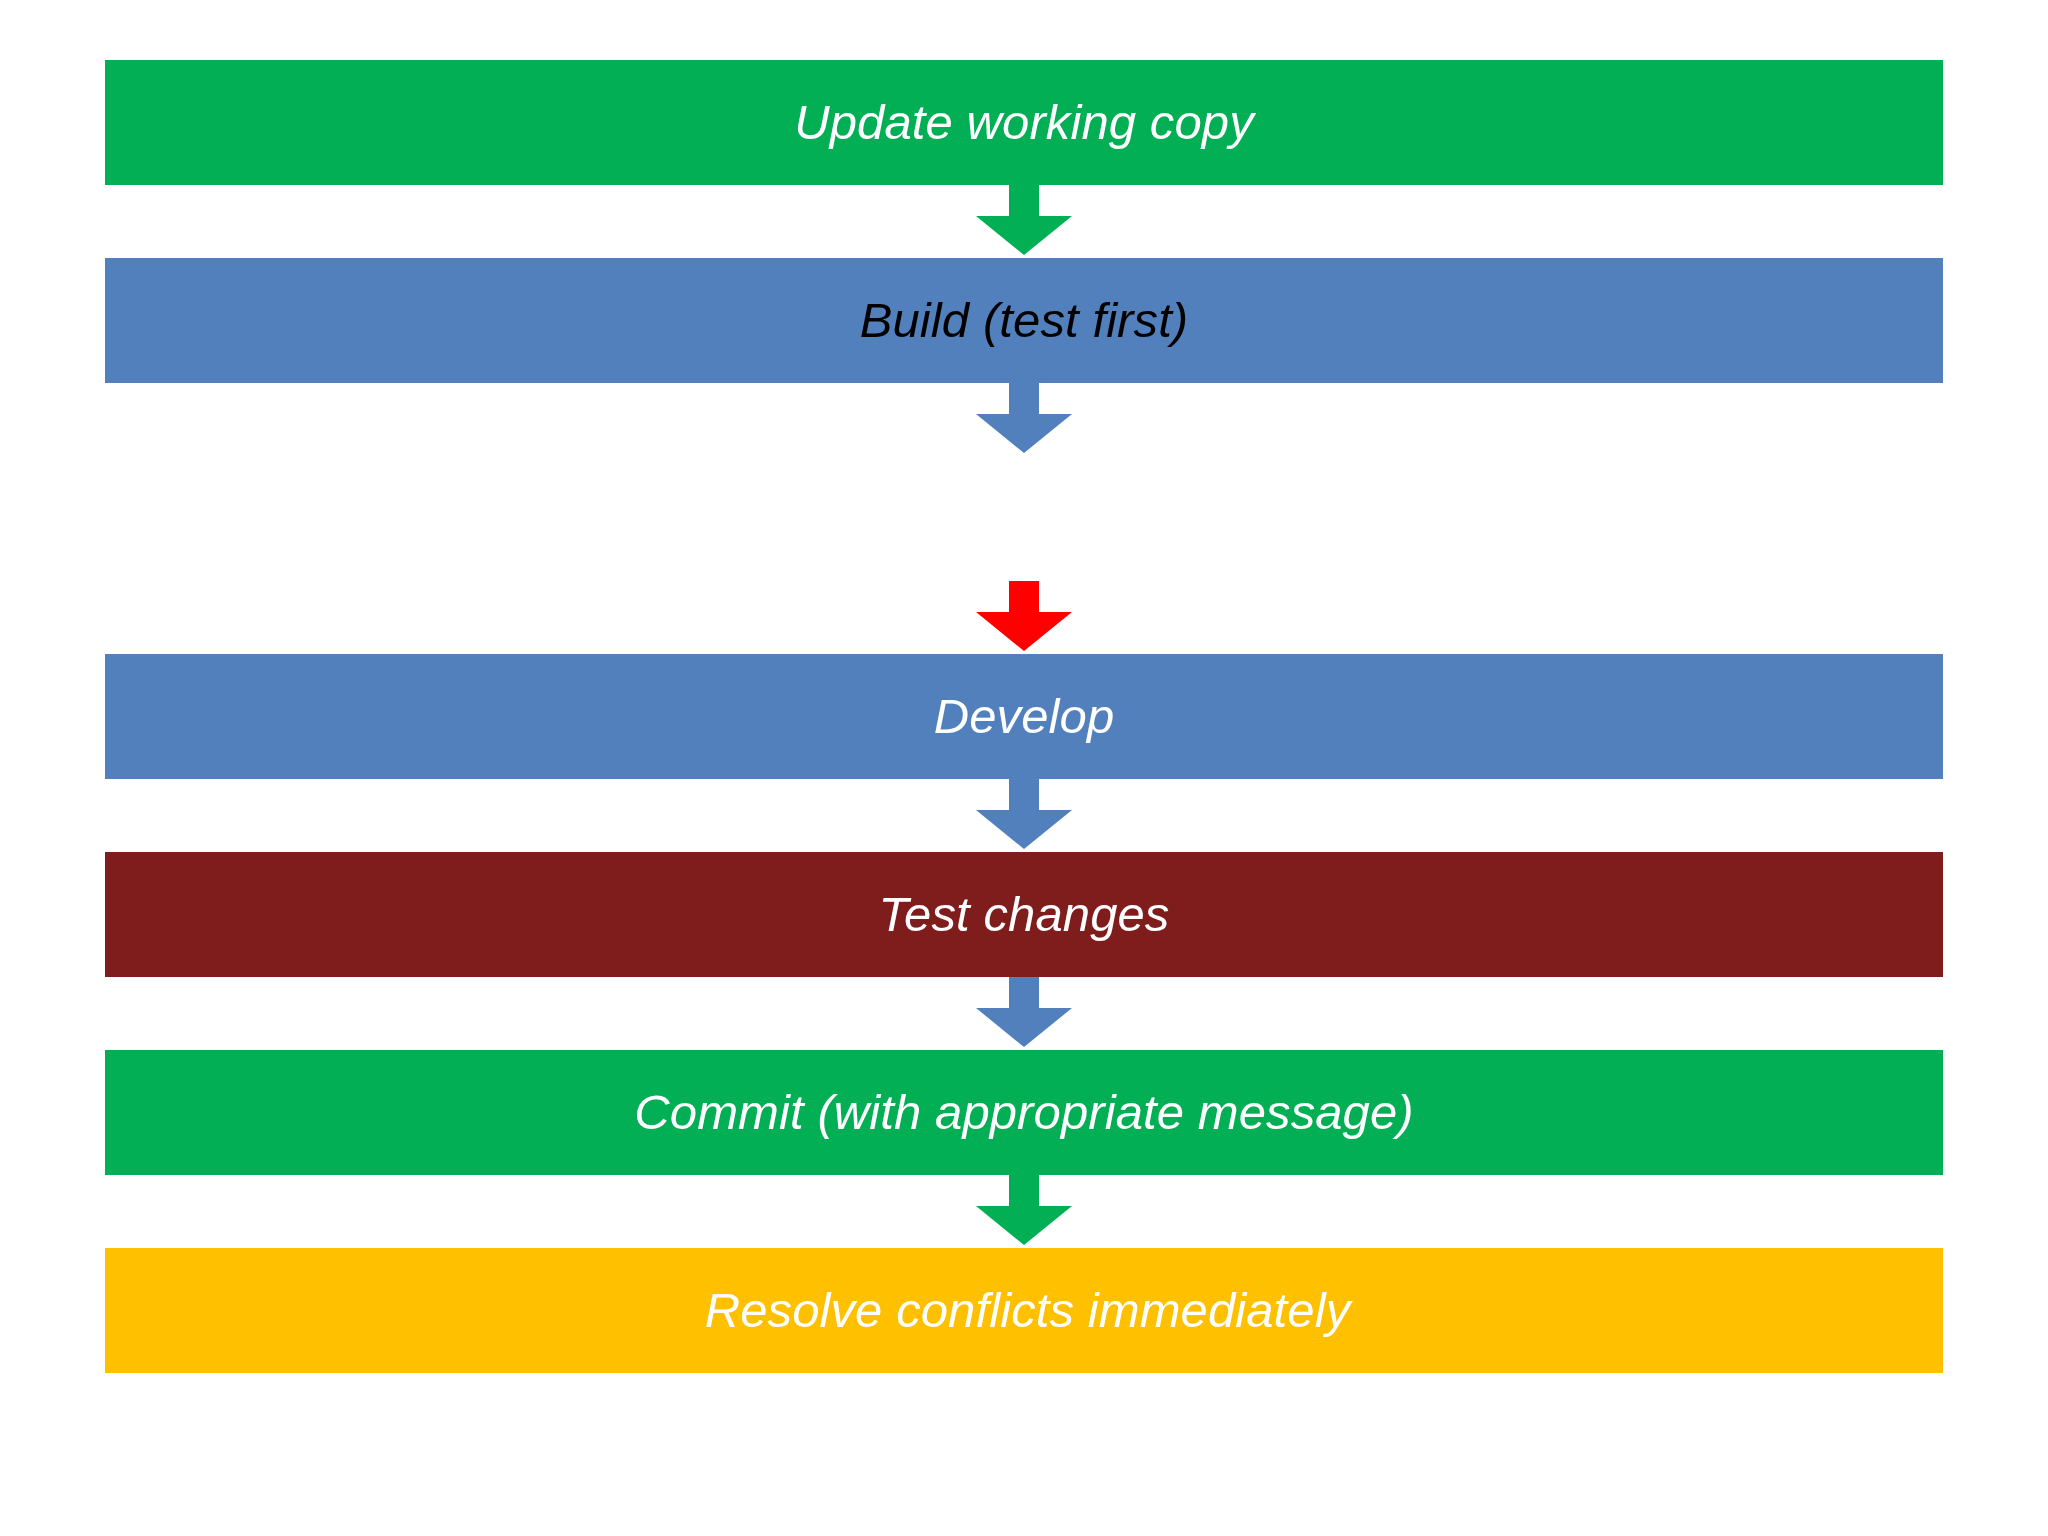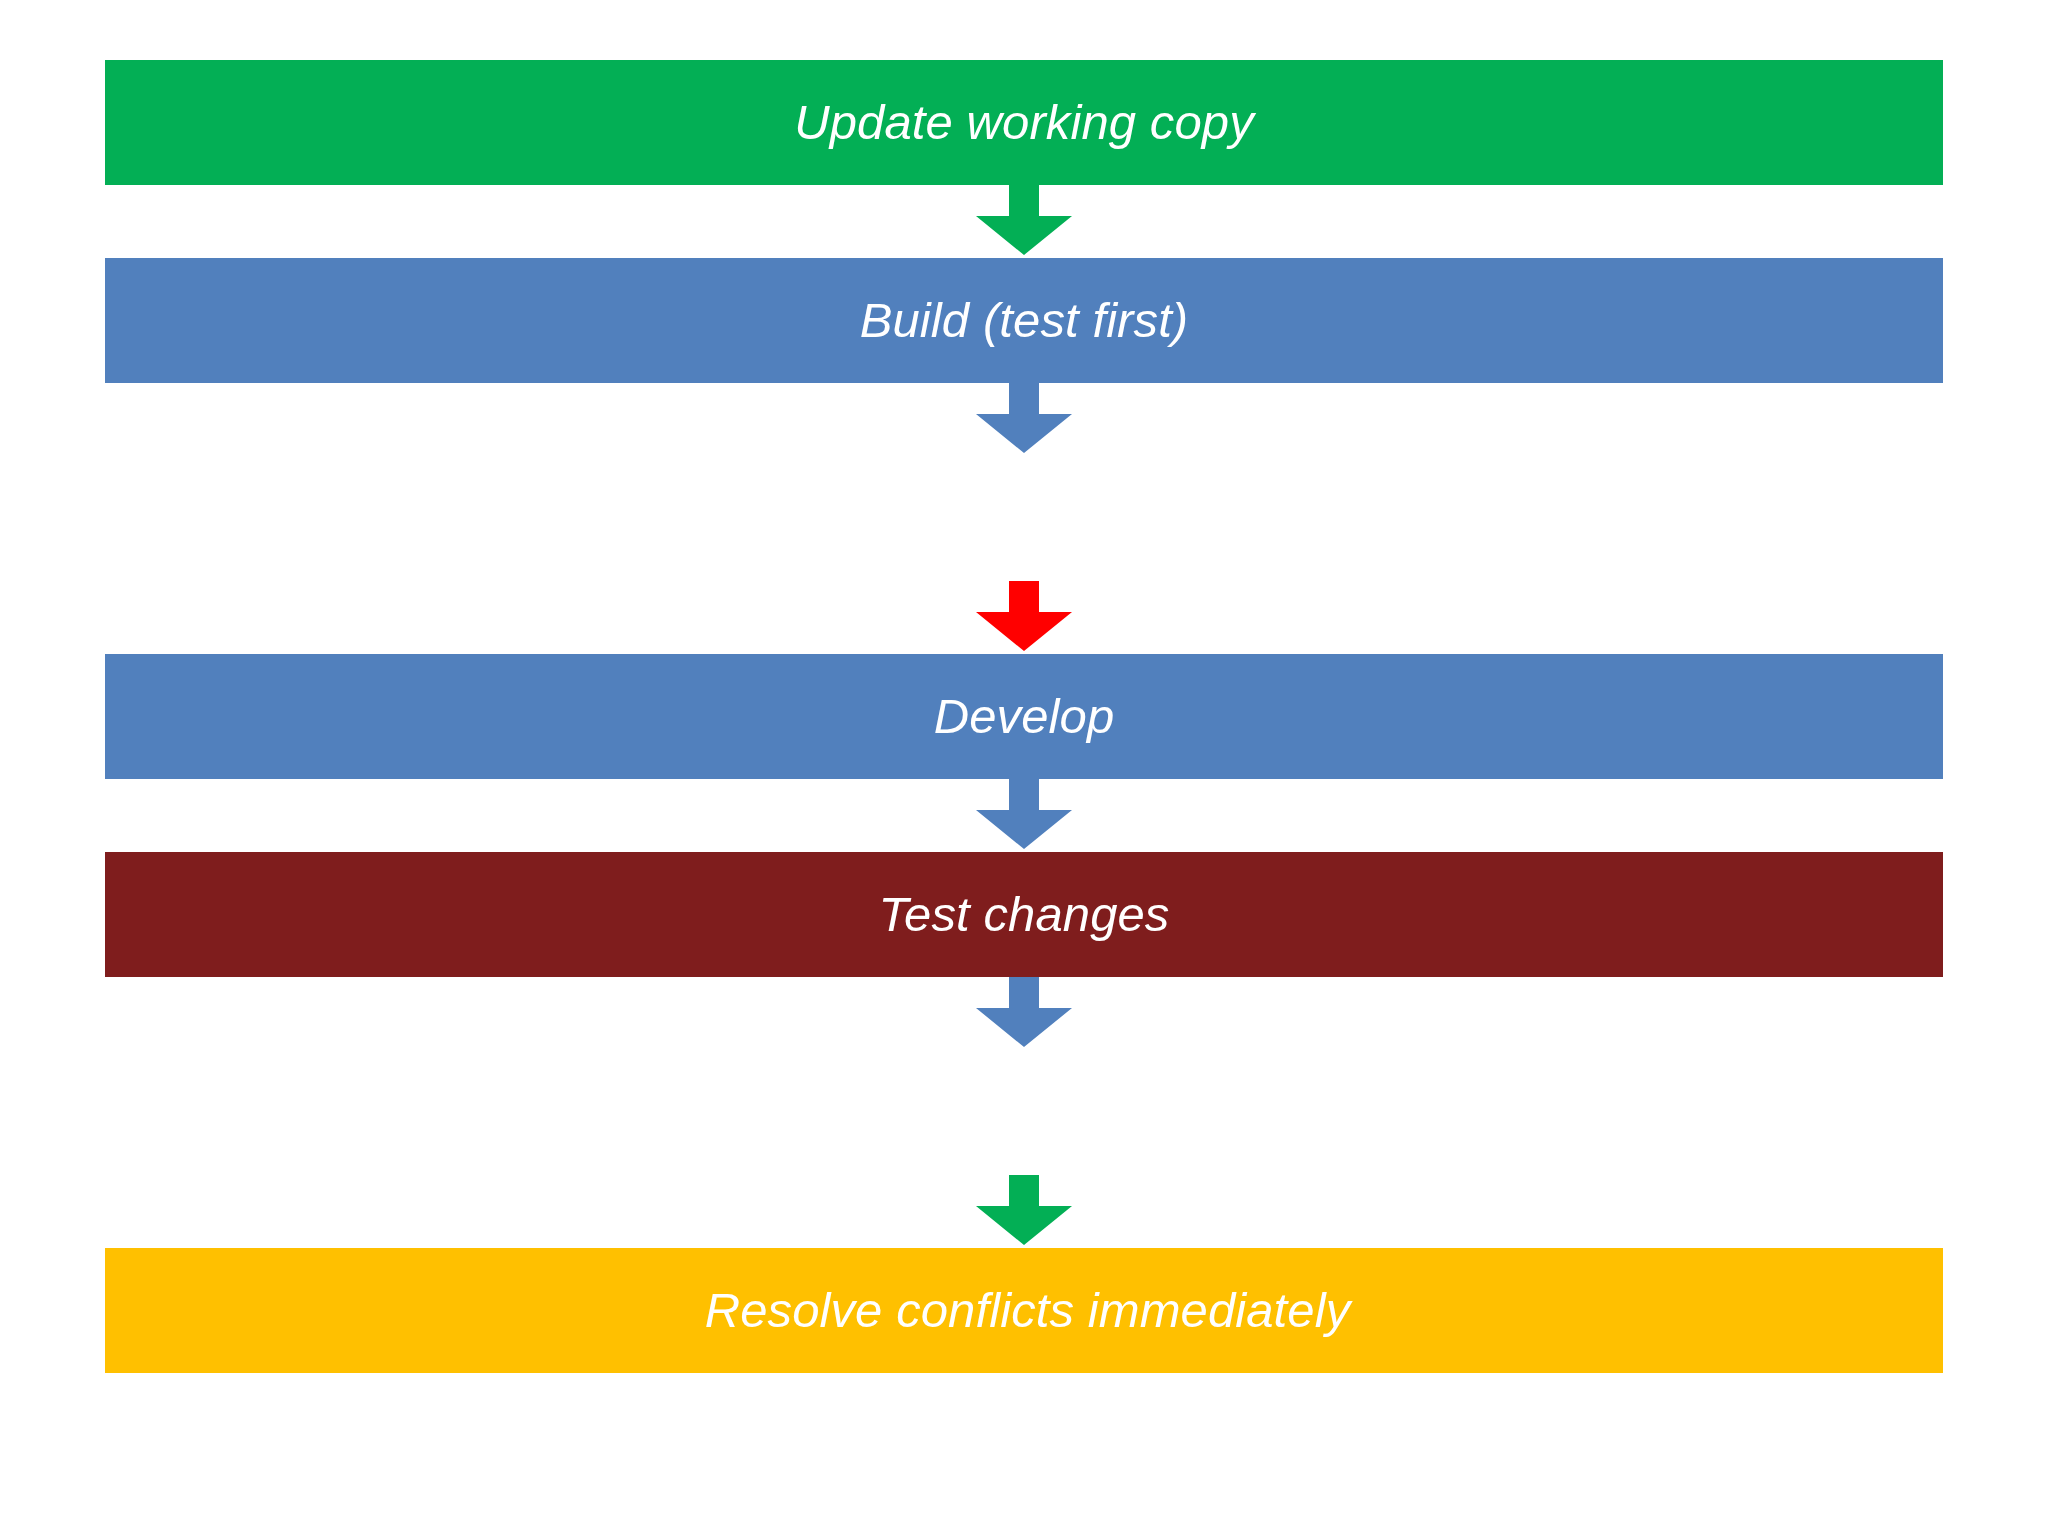--- a/index.html
+++ b/index.html
@@ -68,21 +68,21 @@
     <span class="flow-step-label" style="color: rgb(255, 255, 255);">Update working copy</span>
   </div>
 
   <div class="flow-arrow" style="top: 185px;">
     <svg viewBox="0 0 96 70" preserveAspectRatio="none">
       <polygon points="33,0 63,0 63,31 96,31 48,70 0,31 33,31" fill="#03AF55"></polygon>
     </svg>
   </div>
 
   <div class="flow-step" style="background-color: rgb(81, 128, 189); top: 258px;">
-    <span class="flow-step-label" style="color: #ffffff;">Build (test first)</span>
+    <span class="flow-step-label" style="color: #000000;">Build (test first)</span>
   </div>
 
   <div class="flow-arrow" style="top: 383px;">
     <svg viewBox="0 0 96 70" preserveAspectRatio="none">
       <polygon points="33,0 63,0 63,31 96,31 48,70 0,31 33,31" fill="#5180BD"></polygon>
     </svg>
   </div>
 
 
   <div class="flow-arrow" style="top: 581px;">
@@ -104,20 +104,23 @@
   <div class="flow-step" style="background-color: #7f1d1d; top: 852px;">
     <span class="flow-step-label" style="color: rgb(255, 255, 255);">Test changes</span>
   </div>
 
   <div class="flow-arrow" style="top: 977px;">
     <svg viewBox="0 0 96 70" preserveAspectRatio="none">
       <polygon points="33,0 63,0 63,31 96,31 48,70 0,31 33,31" fill="#5180BD"></polygon>
     </svg>
   </div>
 
+  <div class="flow-step" style="background-color: rgb(3, 175, 85); top: 1050px;">
+    <span class="flow-step-label" style="color: rgb(255, 255, 255);">Commit (with appropriate message)</span>
+  </div>
 
   <div class="flow-arrow" style="top: 1175px;">
     <svg viewBox="0 0 96 70" preserveAspectRatio="none">
       <polygon points="33,0 63,0 63,31 96,31 48,70 0,31 33,31" fill="#03AF55"></polygon>
     </svg>
   </div>
 
   <div class="flow-step" style="background-color: rgb(255, 192, 0); top: 1248px;">
     <span class="flow-step-label" style="color: rgb(255, 255, 255); margin-left: 7px;">Resolve conflicts immediately</span>
   </div>

